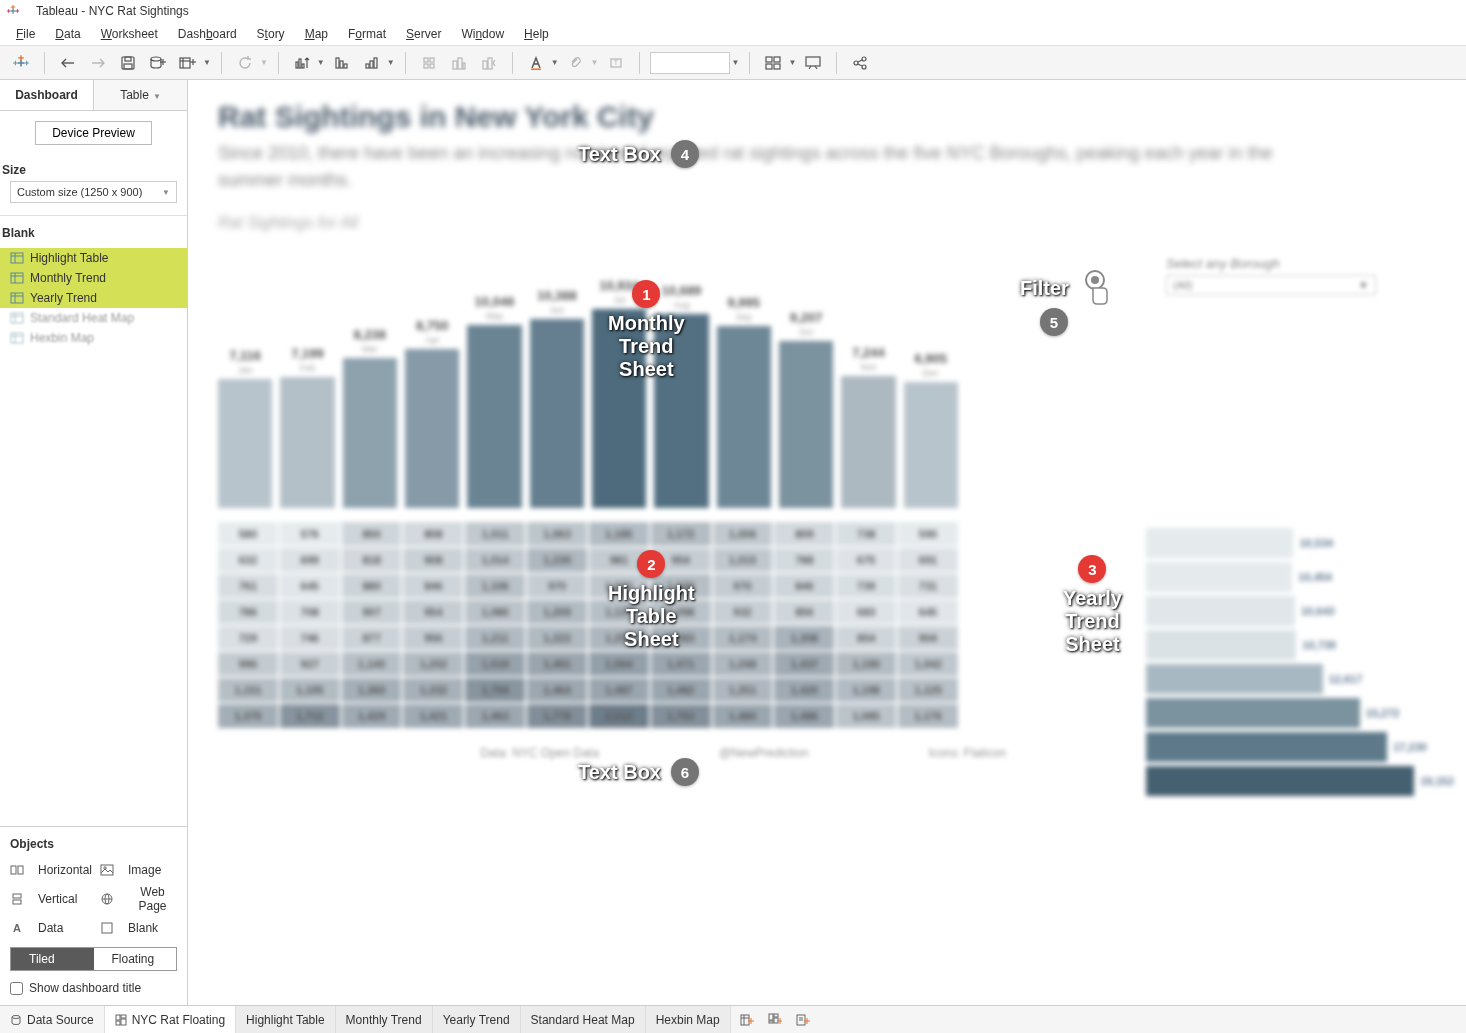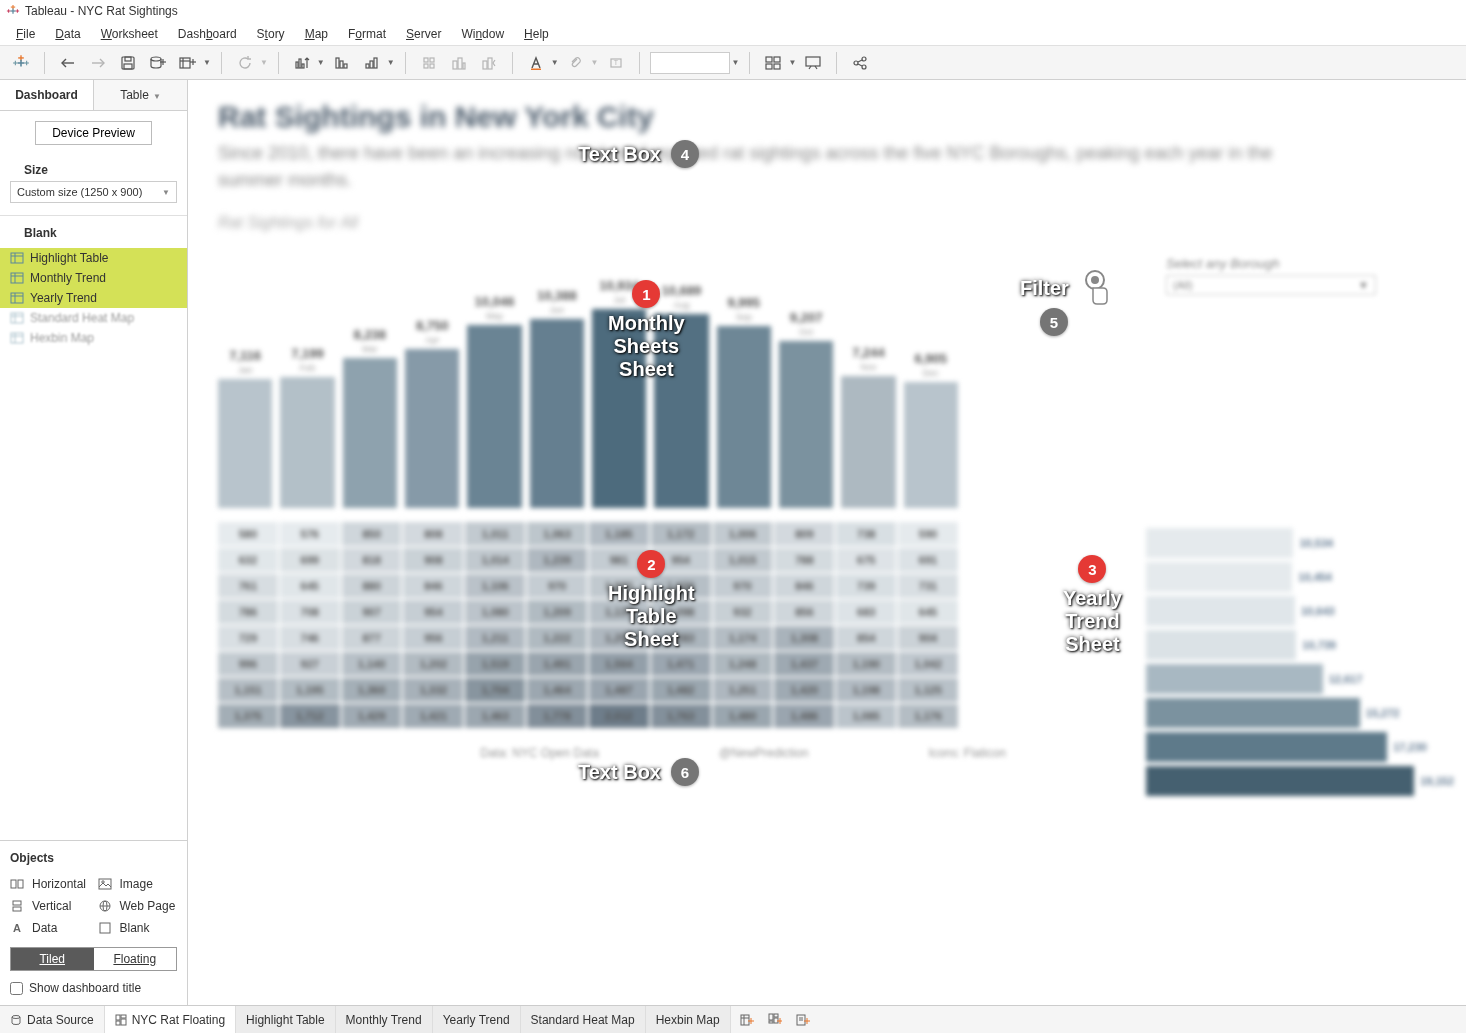--- a/index.html
+++ b/index.html
@@ -1,19 +1,19 @@
 <!DOCTYPE html>
 <html><head>
 <meta charset="utf-8">
 <style>
 * { box-sizing: border-box; margin: 0; padding: 0; font-family: 'Segoe UI', Arial, sans-serif; }
 body { background: #fff; width: 1466px; height: 1033px; overflow: hidden; font-size: 12px; color: #333; position: relative; }
 
 
-.titlebar { height: 22px; display: flex; align-items: center; padding: 0 6px; gap: 5px; }
+.titlebar { height: 22px; display: flex; align-items: center; padding: 0 6px; gap: 16px; }
 .titlebar-icon { width: 14px; height: 14px; }
 .titlebar-text { font-size: 12px; color: #333; }
 
 
 .menubar { height: 24px; display: flex; align-items: center; padding: 0 6px; gap: 0; border-bottom: 1px solid #e0e0e0; }
 .menu-item { padding: 2px 10px; font-size: 12px; cursor: pointer; }
 .menu-item u { text-decoration: underline; }
 
 
 .toolbar { height: 34px; background: #f5f5f5; border-bottom: 1px solid #d0d0d0; display: flex; align-items: center; padding: 0 8px; gap: 4px; }
@@ -29,34 +29,34 @@
 .canvas { flex: 1; background: #fff; position: relative; padding: 20px 30px; }
 
 
 .side-tabs { display: flex; border-bottom: 1px solid #d0d0d0; }
 .side-tab { flex: 1; text-align: center; padding: 8px 4px; font-size: 12px; cursor: pointer; }
 .side-tab.active { font-weight: 600; }
 .side-tab:not(.active) { background: #f7f7f7; border-left: 1px solid #d0d0d0; }
 .side-tab .caret { font-size: 8px; margin-left: 4px; color: #888; }
 .device-preview-btn { margin: 10px auto; display: block; padding: 4px 16px; border: 1px solid #bbb; background: #fff; font-size: 12px; cursor: pointer; }
 
-.side-section-label { font-weight: 600; font-size: 12px; padding: 8px 24px 4px; }
+.side-section-label { font-weight: 600; font-size: 12px; padding: 8px 2px 4px; }
 .size-select { margin: 0 10px 8px; padding: 4px 6px; border: 1px solid #ccc; font-size: 11px; display: flex; justify-content: space-between; align-items: center; cursor: pointer; }
 
 .sheets-list { padding: 4px 0; overflow-y: auto; }
 .sheet-item { padding: 3px 10px; display: flex; align-items: center; gap: 6px; font-size: 12px; cursor: pointer; }
 .sheet-item.highlighted { background: #d4e157; }
 .sheet-item.used { filter: blur(1px); opacity: 0.5; }
 .sheet-icon { width: 14px; height: 12px; display: inline-flex; align-items: center; justify-content: center; }
 
 .objects-section { margin-top: auto; border-top: 1px solid #d0d0d0; padding: 6px 10px 10px; }
 .objects-grid { display: grid; grid-template-columns: 1fr 1fr; gap: 4px 8px; margin-top: 6px; }
-.obj-item { display: flex; align-items: center; gap: 8px; font-size: 12px; cursor: pointer; padding: 2px 0; text-align: center; }
+.obj-item { display: flex; align-items: center; gap: 14px; font-size: 12px; cursor: pointer; padding: 2px 0; text-align: center; }
 .tiled-float { display: flex; margin-top: 10px; border: 1px solid #999; }
-.tf-btn { flex: 1; text-align: center; padding: 4px 8px; font-size: 12px; cursor: pointer; text-decoration: underline; }
+.tf-btn { flex: 1; text-align: left; padding: 4px 18px; font-size: 12px; cursor: pointer; }
 .tf-btn.active { background: #5a5a5a; color: #fff; }
 .show-title { display: flex; align-items: center; gap: 6px; margin-top: 10px; font-size: 12px; }
 
 
 .dash-title { font-size: 30px; font-weight: 700; color: #4a5a6a; filter: blur(3px); }
 .dash-sub { font-size: 18px; color: #888; margin-top: 6px; filter: blur(3px); line-height: 1.5; max-width: 1080px; }
 .dash-small { font-size: 16px; color: #aaa; margin-top: 20px; filter: blur(3px); font-style: italic; }
 
 .dash-body { position: relative; margin-top: 8px; }
 .filter-box { position: absolute; right: 60px; top: -12px; width: 210px; }
@@ -673,21 +673,21 @@
       </div>
     </div>
 
     <div class="callout inline-row" style="left:390px; top:60px">
       <span class="label">Text Box</span>
         <span class="badge gray">4</span>
     </div>
     <div class="callout" style="left:420px; top:200px">
       <span class="badge red">1</span>
         <span class="label" style="white-space:pre-line">Monthly
-Sheets
+Trend
 Sheet</span>
     </div>
     <div class="callout" style="left:420px; top:470px">
       <span class="badge red">2</span>
         <span class="label" style="white-space:pre-line">Highlight
 Table
 Sheet</span>
     </div>
     <div class="callout" style="left:875px; top:475px">
       <span class="badge red">3</span>

